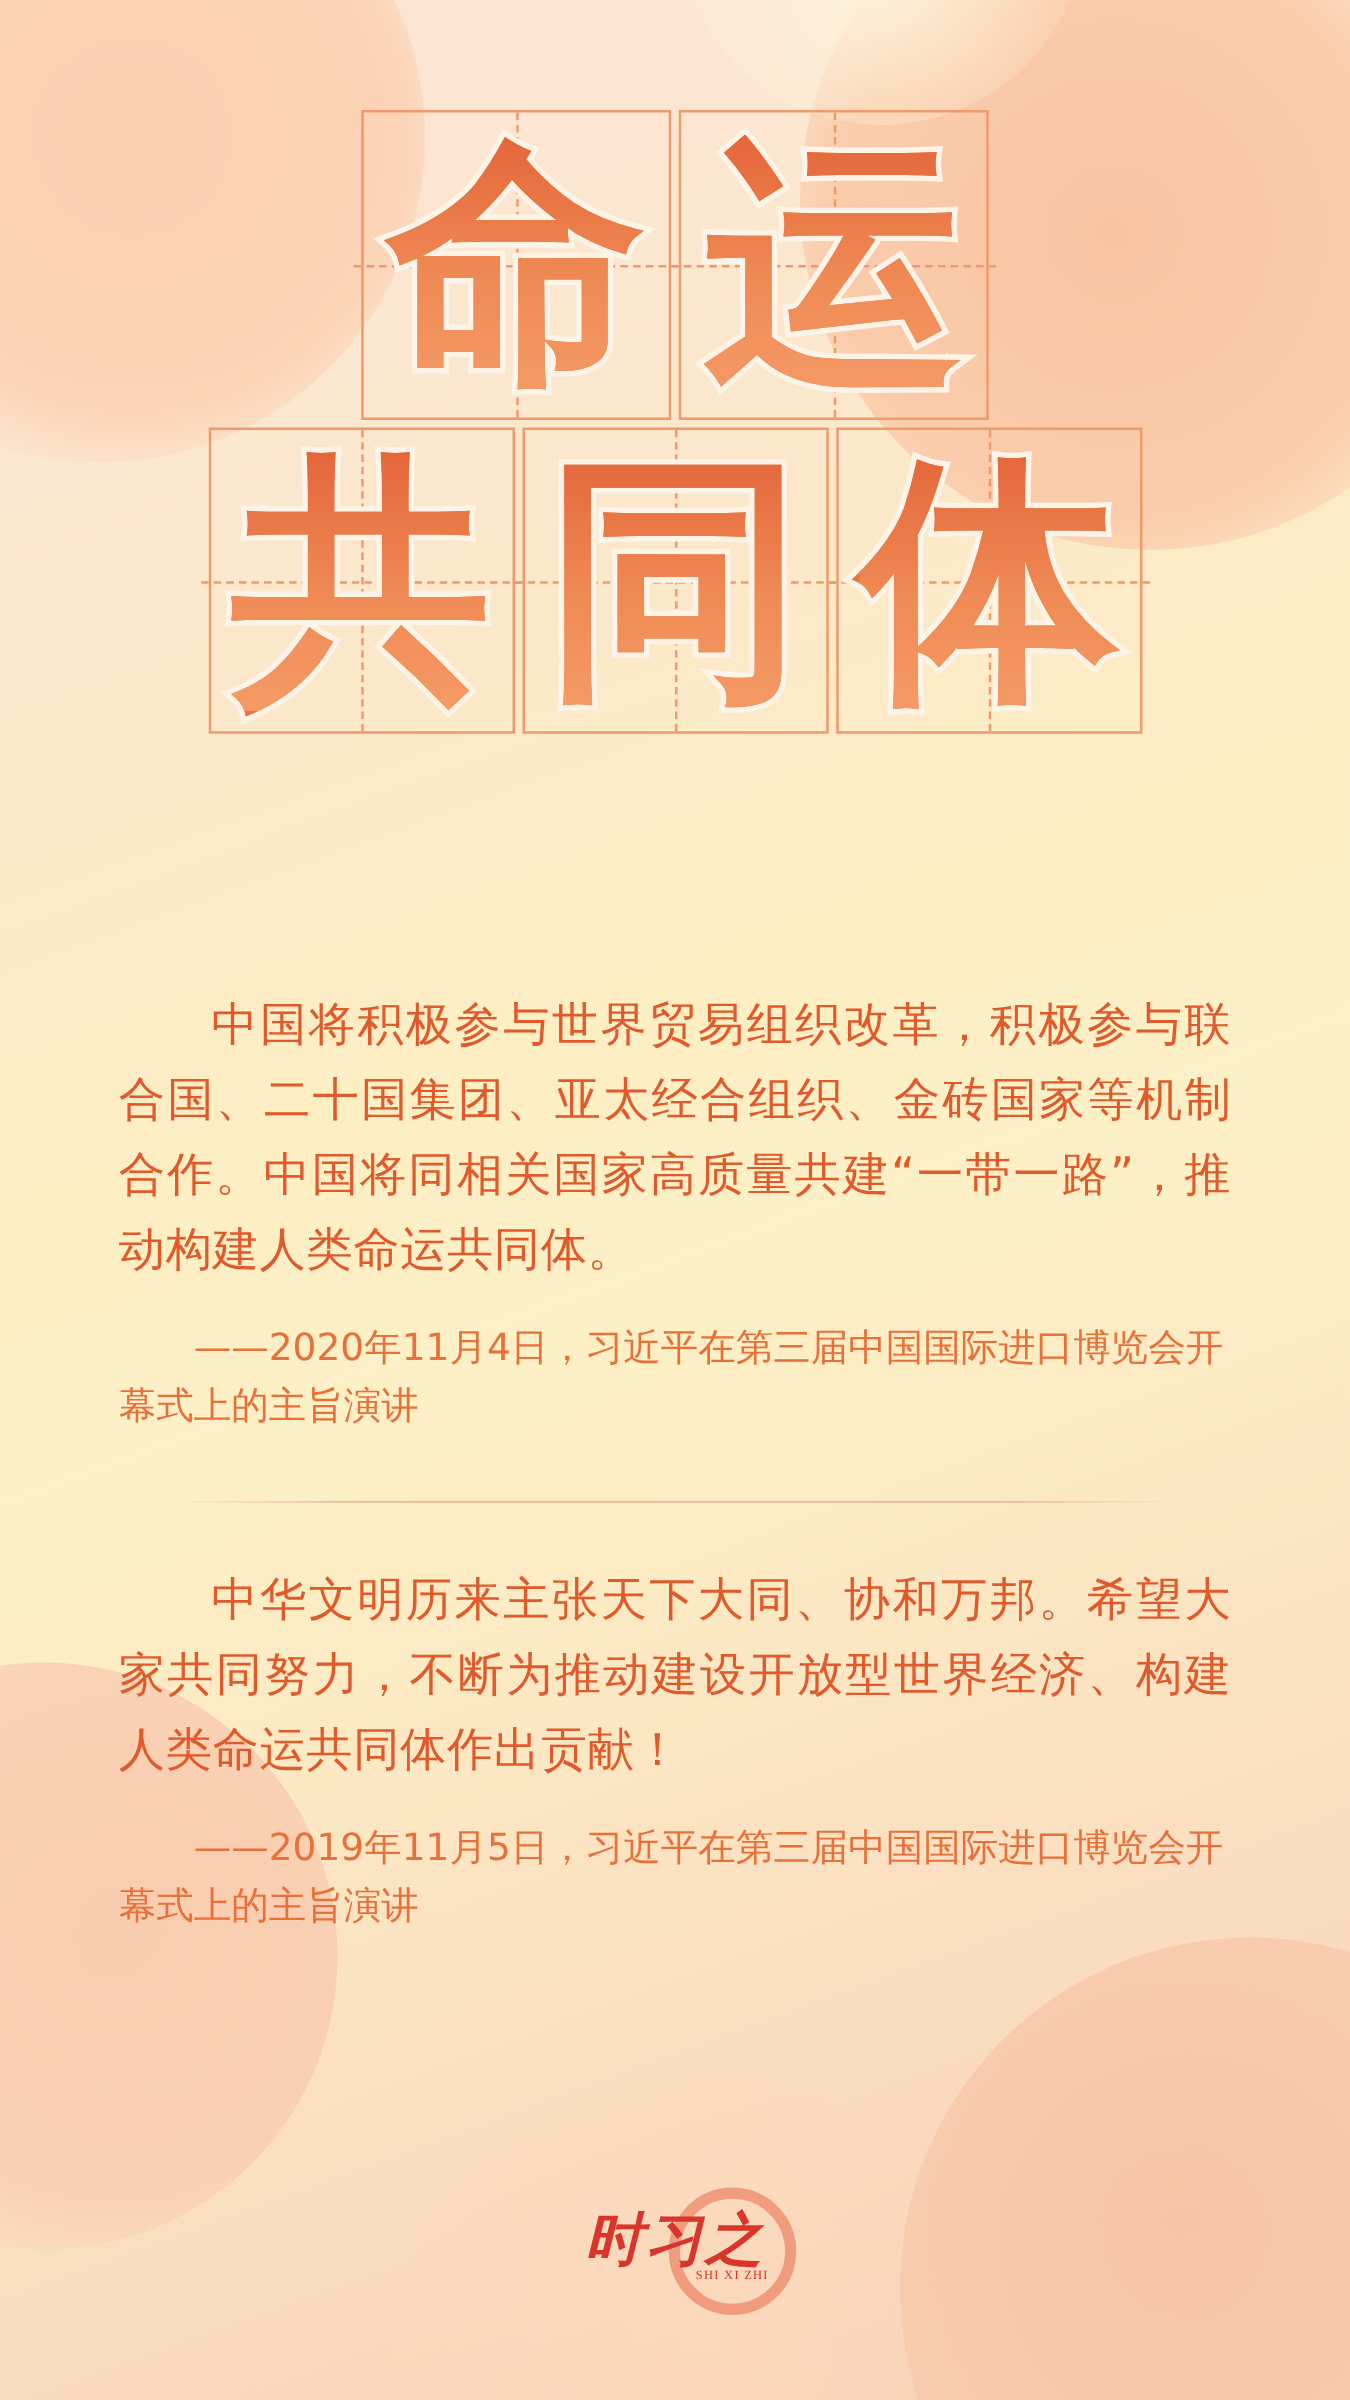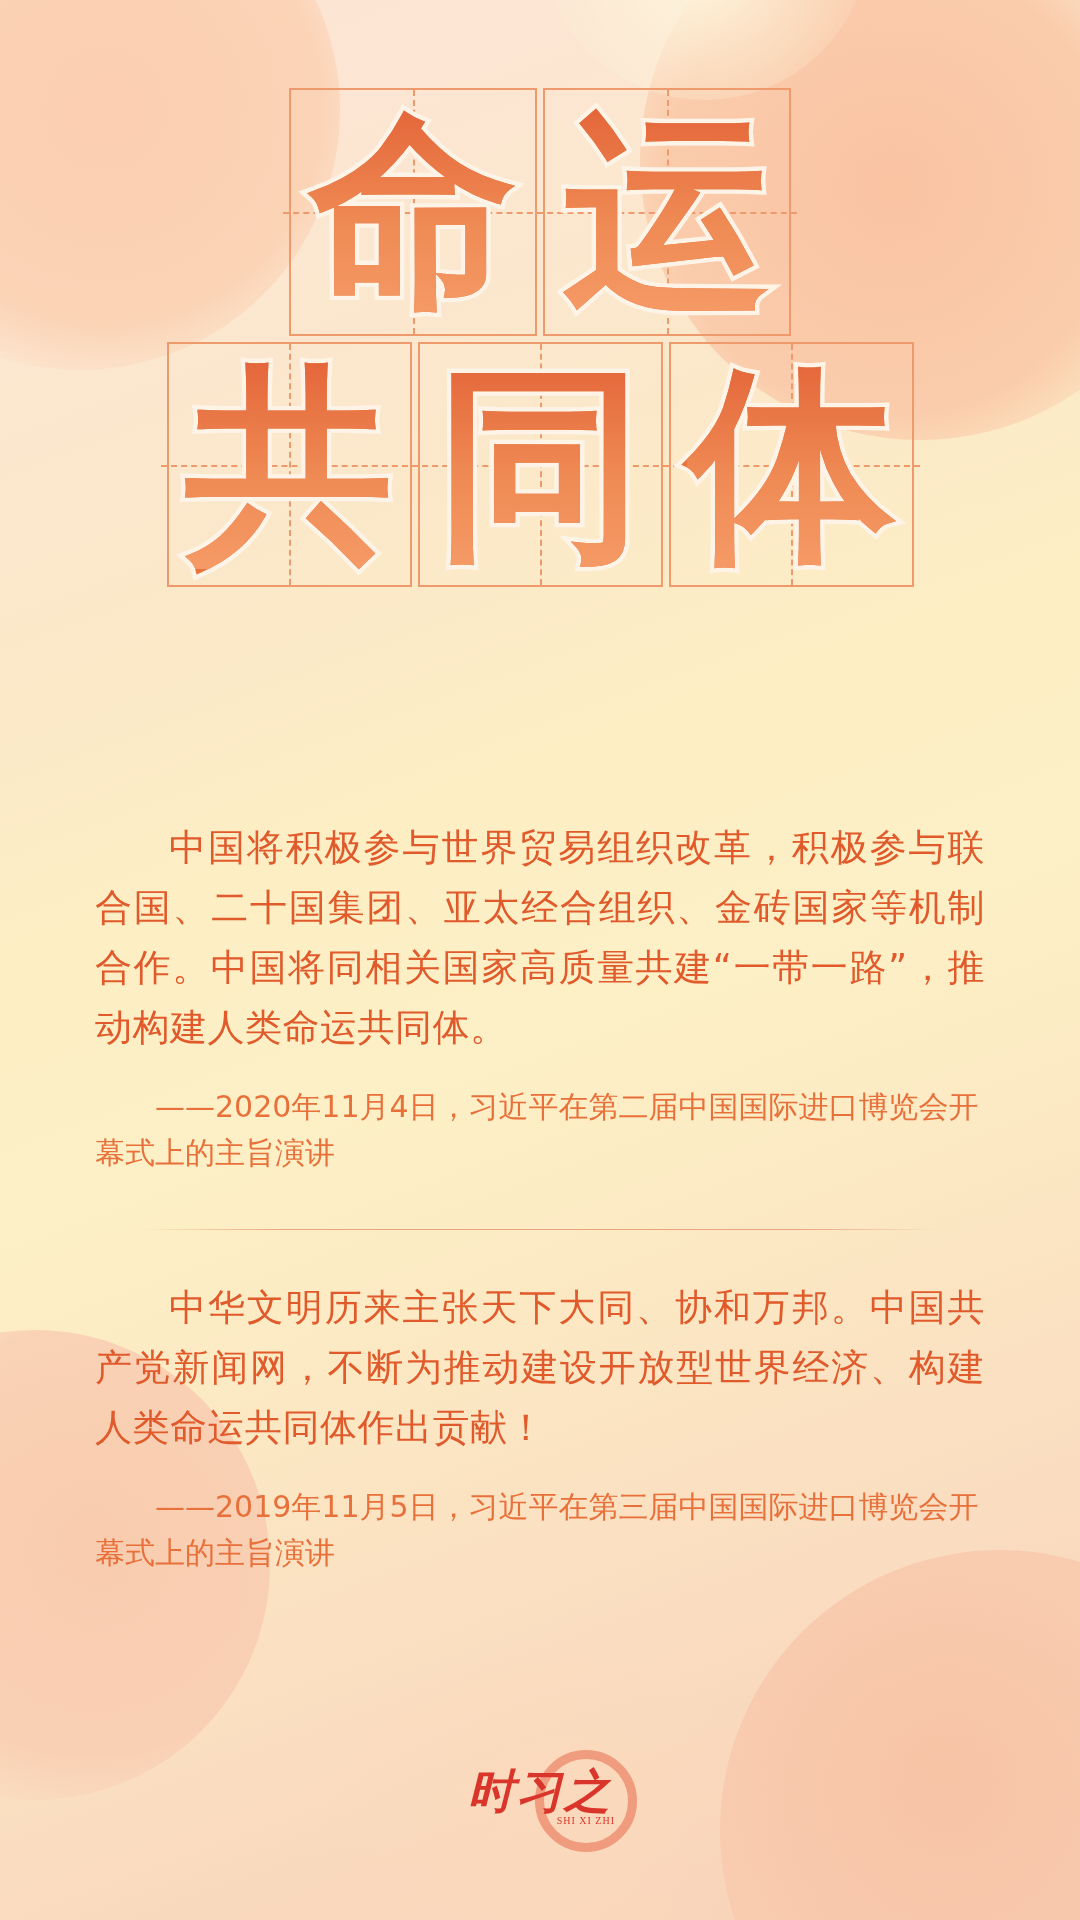--- a/index.html
+++ b/index.html
@@ -160,21 +160,20 @@
 
   
   .quotes {
     position: absolute;
     left: 0;
     top: 790px;
     width: 1080px;
   }
   .quote-block {
     padding: 0 95px;
-    margin-top: 28px;
   }
   .quote-text {
     color: #e05a2b;
     font-size: 37px;
     line-height: 1.62;
     text-indent: 74px;
     font-family: "DejaVu Sans", "Liberation Sans", sans-serif;
     letter-spacing: 0.5px;
     text-align: justify;
   }
@@ -310,27 +309,27 @@
         <span class="glyph-inner">体</span>
       </div>
     </div>
 
   </div>
 
   <div class="quotes">
 
     <div class="quote-block">
       <div class="quote-text">中国将积极参与世界贸易组织改革，积极参与联合国、二十国集团、亚太经合组织、金砖国家等机制合作。中国将同相关国家高质量共建“一带一路”，推动构建人类命运共同体。</div>
-      <div class="quote-source">——2020年11月4日，习近平在第二届中国国际进口博览会开幕式上的主旨演讲</div>
+      <div class="quote-source">——2020年11月4日，习近平在第三届中国国际进口博览会开幕式上的主旨演讲</div>
     </div>
 
     <div class="divider"></div>
 
     <div class="quote-block">
-      <div class="quote-text">中华文明历来主张天下大同、协和万邦。中国共产党新闻网，不断为推动建设开放型世界经济、构建人类命运共同体作出贡献！</div>
+      <div class="quote-text">中华文明历来主张天下大同、协和万邦。希望大家共同努力，不断为推动建设开放型世界经济、构建人类命运共同体作出贡献！</div>
       <div class="quote-source">——2019年11月5日，习近平在第三届中国国际进口博览会开幕式上的主旨演讲</div>
     </div>
 
   </div>
 
   <div class="footer">
 
 
     <div class="ssz-logo">
       <div class="ssz-ring"></div>

